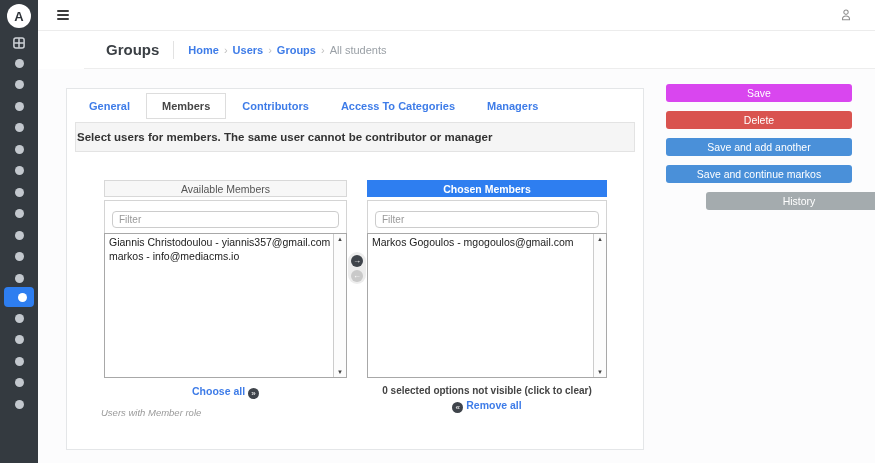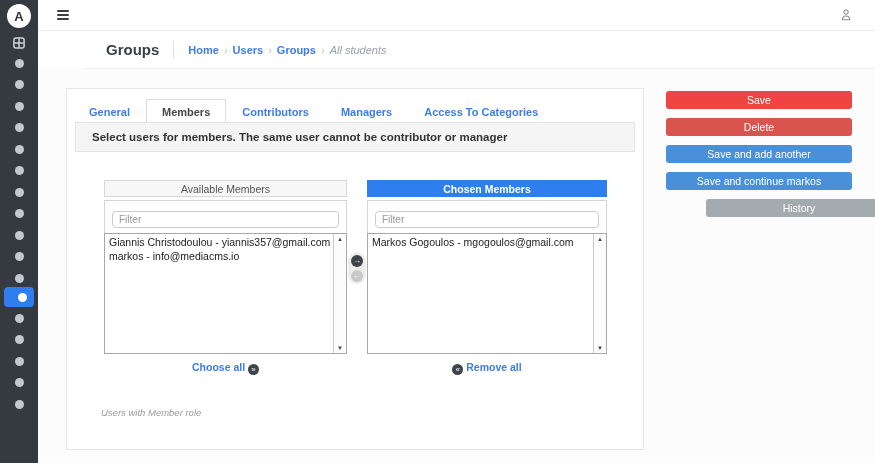--- a/index.html
+++ b/index.html
@@ -23,64 +23,64 @@
   .menu-icon{position:absolute;left:19px;top:10px;width:12px;height:10px;display:flex;flex-direction:column;justify-content:space-between;cursor:pointer;}
   .menu-icon div{height:1.6px;background:#3c3c3c;border-radius:1px;}
   .user-icon{position:absolute;right:22px;top:8px;width:14px;height:14px;cursor:pointer;}
   
   .titlebar{position:absolute;left:38px;top:31px;right:0;height:37px;background:#fff;
     border-bottom:1px solid #ededed;display:flex;align-items:center;margin-left:46px;}
   .page-title{margin-left:22px;font-size:15px;font-weight:bold;color:#3a3f44;}
   .tdivider{width:1px;height:18px;background:#e2e2e2;margin:0 14px;}
   .breadcrumb{font-size:11px;display:flex;gap:5px;align-items:center;}
   .crumb{color:#3e7ce8;font-weight:600;cursor:pointer;}
-  .crumb-last{color:#9aa0a6;font-style:italic;}
+  .crumb-last{color:#9aa0a6;}
   .sep{color:#c0c0c0;}
   
   .content{position:absolute;left:38px;top:69px;right:0;bottom:0;background:#fcfcfd;}
   .card{position:absolute;left:28px;top:19px;width:578px;height:362px;background:#fff;border:1px solid #e4e6e8;box-sizing:border-box;}
-  .tabs{position:absolute;left:6px;top:10px;display:flex;align-items:center;}
+  .tabs{position:absolute;left:6px;top:4px;display:flex;align-items:center;}
   .tab{font-size:11px;font-weight:600;color:#3e7ce8;padding:6px 15px;cursor:pointer;border:1px solid transparent;}
   .tab.active{color:#464646;background:#fff;border:1px solid #ddd;}
   .desc{position:absolute;left:8px;right:8px;top:33px;height:30px;background:#f5f5f5;border:1px solid #e3e3e3;
-    display:flex;align-items:center;padding-left:16px;font-size:11.5px;font-weight:700;color:#333;box-sizing:border-box;}
+    display:flex;align-items:center;padding-left:1px;font-size:11.5px;font-weight:700;color:#333;box-sizing:border-box;}
   
   .selector{position:absolute;left:37px;top:91px;display:flex;}
   .sel-col{width:243px;display:flex;flex-direction:column;}
   .sel-col.rightcol{width:240px;}
   .sel-mid{width:20px;display:flex;justify-content:center;}
   .col-header{height:17px;line-height:16px;text-align:center;font-size:10.5px;border:1px solid #d8d8d8;
     background:#f7f7f7;color:#555;box-sizing:border-box;}
   .col-header.chosen{background:#2e7ef0;border-color:#2e7ef0;color:#fff;font-weight:600;}
   .filter-panel{margin-top:3px;border:1px solid #d4d4d4;padding:8px 7px 5px;box-sizing:border-box;background:#fff;}
   .filter-input{width:100%;height:17px;border:1px solid #ccc;border-radius:4px;box-sizing:border-box;
     padding:0 6px;font-size:10px;color:#333;outline:none;font-family:inherit;background:#fff;}
   .filter-input::placeholder{color:#999;}
-  .listbox{margin-top:-1px;border:1px solid #a8a8a8;height:121px;background:#fff;position:relative;overflow:hidden;box-sizing:border-box;}
+  .listbox{margin-top:-1px;border:1px solid #a8a8a8;height:145px;background:#fff;position:relative;overflow:hidden;box-sizing:border-box;}
   .options{position:absolute;left:0;top:0;right:13px;bottom:0;padding-top:1px;}
   .option{font-size:10.5px;color:#1b1b1b;padding:1px 0 1px 4px;white-space:nowrap;overflow:hidden;cursor:default;}
   .scrollbar{position:absolute;right:0;top:0;bottom:0;width:13px;border-left:1px solid #ccc;background:#fcfcfc;
     display:flex;flex-direction:column;justify-content:space-between;align-items:center;
     font-size:6px;color:#444;padding:2px 0;box-sizing:border-box;}
   .chooser{margin-top:72px;width:18px;height:32px;background:#ededed;border-radius:10px;
     display:flex;flex-direction:column;align-items:center;justify-content:center;gap:3px;}
   .chx{width:12px;height:12px;border-radius:50%;color:#fff;font-size:8px;line-height:12px;text-align:center;cursor:pointer;}
   .chx.choose{background:#3f444b;}
   .chx.remove{background:#c9c9c9;}
   .sel-footer{margin-top:7px;text-align:center;font-size:10.5px;}
   .link{color:#3e7ce8;font-weight:700;cursor:pointer;}
   .mini-icon{display:inline-block;width:11px;height:11px;border-radius:50%;background:#3f444b;color:#fff;
     font-size:8px;line-height:11px;text-align:center;vertical-align:-1px;cursor:pointer;}
   .note{font-size:10px;font-weight:600;color:#444;margin-bottom:3px;}
   .help-text{position:absolute;left:34px;top:318px;font-size:9.5px;font-style:italic;color:#9a9a9a;}
   
   .actions{position:absolute;left:628px;top:15px;width:186px;}
   .btn{height:18px;border-radius:3px;color:#fff;font-size:10.5px;text-align:center;line-height:18px;
     margin-bottom:9px;cursor:pointer;width:100%;}
-  .btn-save{background:#ef4444;margin-top:7px;}
+  .btn-save{background:#d946ef;}
   .btn-delete{background:#d9534f;}
   .btn-blue{background:#4a90d9;}
   .btn-history{background:#a4abae;margin-left:40px;}
 </style>
 </head>
 <body>
 
 <aside class="sidebar">
   <div class="logo">A</div>
   <svg class="grid-icon" viewBox="0 0 12 12">
@@ -136,22 +136,22 @@
 </div>
 
 <main class="content">
 
   <section class="card">
 
     <div class="tabs">
       <div class="tab">General</div>
       <div class="tab active">Members</div>
       <div class="tab">Contributors</div>
+      <div class="tab">Access To Categories</div>
       <div class="tab">Managers</div>
-      <div class="tab">Access To Categories</div>
     </div>
 
     <div class="desc">Select users for members. The same user cannot be contributor or manager</div>
 
     <div class="selector">
 
       <div class="sel-col">
         <div class="col-header">Available Members</div>
         <div class="filter-panel">
           <input class="filter-input" type="text" placeholder="Filter" style="">
@@ -187,20 +187,21 @@
         <div class="listbox">
           <div class="options">
             <div class="option">Markos Gogoulos - mgogoulos@gmail.com</div>
           </div>
           <div class="scrollbar">
             <span>▲</span>
             <span>▼</span>
           </div>
         </div>
         <div class="sel-footer">
+          <div class="note">0 selected options not visible (click to clear)</div>
           <span class="mini-icon">«</span>
           <span class="link">Remove all</span>
         </div>
       </div>
     </div>
 
     <div class="help-text">Users with Member role</div>
   </section>
 
   <div class="actions">

